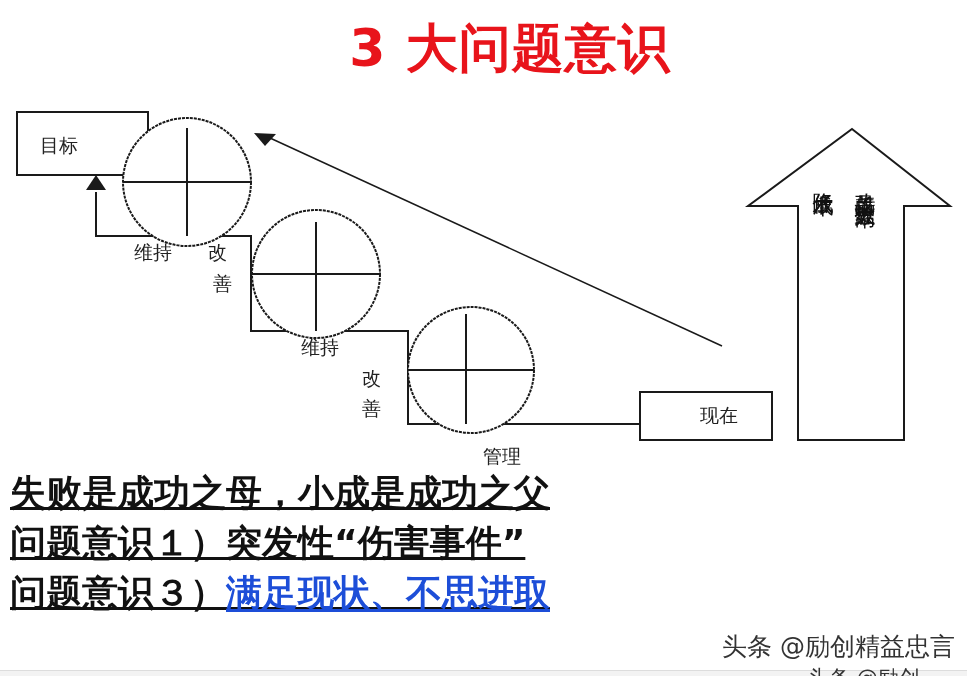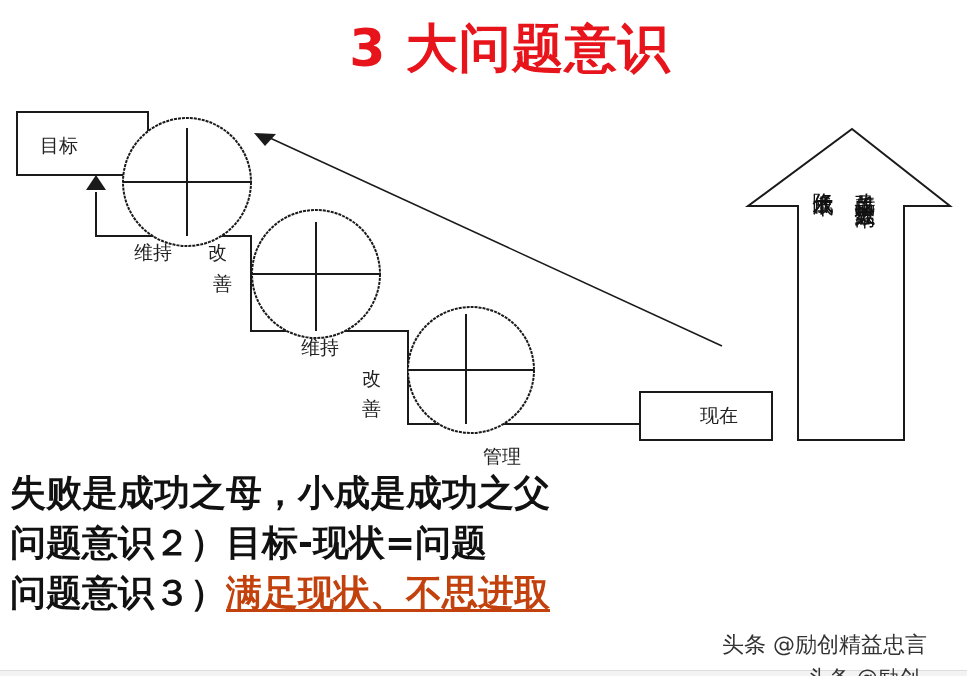--- a/index.html
+++ b/index.html
@@ -3,24 +3,24 @@
 <meta charset="utf-8">
 <style>
   html, body { margin:0; padding:0; }
   body { width:967px; height:676px; background:#ffffff; position:relative; overflow:hidden;
          font-family:"DejaVu Sans", "Liberation Sans", sans-serif; }
   .title { position:absolute; left:0; width:1020px; top:14px; text-align:center;
            font-size:52px; font-weight:bold; color:#e8141b; letter-spacing:1px; }
   svg.diagram { position:absolute; left:0; top:0; }
   .lbl { position:absolute; font-size:19px; color:#222; white-space:nowrap; }
   .vlbl { position:absolute; font-size:21px; color:#111; writing-mode:vertical-rl; line-height:26px; letter-spacing:1px; }
-  .lines { position:absolute; left:10px; top:468px; font-size:36px; font-weight:bold; color:#111; line-height:50px; }
+  .lines { position:absolute; left:10px; top:468px; font-size:36px; font-weight:bold; color:#111; line-height:50px;text-decoration:underline; }
   .line { white-space:nowrap; }
-  .hl { color:#c2410c; text-decoration:underline; text-decoration-thickness:3px; text-underline-offset:4px; }
-  .watermark { position:absolute; left:722px; top:630px; font-size:22px; color:#333; white-space:nowrap; }
+  .hl { color:#1d4ed8; text-decoration:underline; text-decoration-thickness:3px; text-underline-offset:4px; }
+  .watermark { position:absolute; left:722px; top:630px; font-size:25px; color:#333; white-space:nowrap; }
   .watermark2 { position:absolute; left:808px; top:664px; font-size:21px; color:#333; white-space:nowrap; }
   .bottom-rule { position:absolute; left:0; top:670px; width:967px; height:6px; background:#f3f3f3; border-top:1px solid #ddd; }
 </style>
 </head>
 <body>
 
 <div class="title">3 大问题意识</div>
 
 <svg class="diagram" width="967" height="460">
 
@@ -64,21 +64,21 @@
 <div class="lbl" style="left:362px;top:366px;">改</div>
 <div class="lbl" style="left:362px;top:396px;">善</div>
 <div class="lbl" style="left:483px;top:444px;">管理</div>
 
 <div class="vlbl" style="left:810px;top:176px;">降低成本</div>
 <div class="vlbl" style="left:852px;top:176px;">改善品质 提高效率</div>
 
 <div class="lines">
   <div class="line">失败是成功之母，小成是成功之父</div>
   <div class="line">
-    <span>问题意识２）</span><span>目标-现状=问题</span>
+    <span>问题意识１）</span><span>突发性“伤害事件”</span>
   </div>
   <div class="line">
     <span>问题意识３）</span><span class="hl">满足现状、不思进取</span>
   </div>
 </div>
 
 <div class="watermark">头条 @励创精益忠言</div>
 <div class="bottom-rule"></div>
 <div class="watermark2">头条 @励创</div>
 

